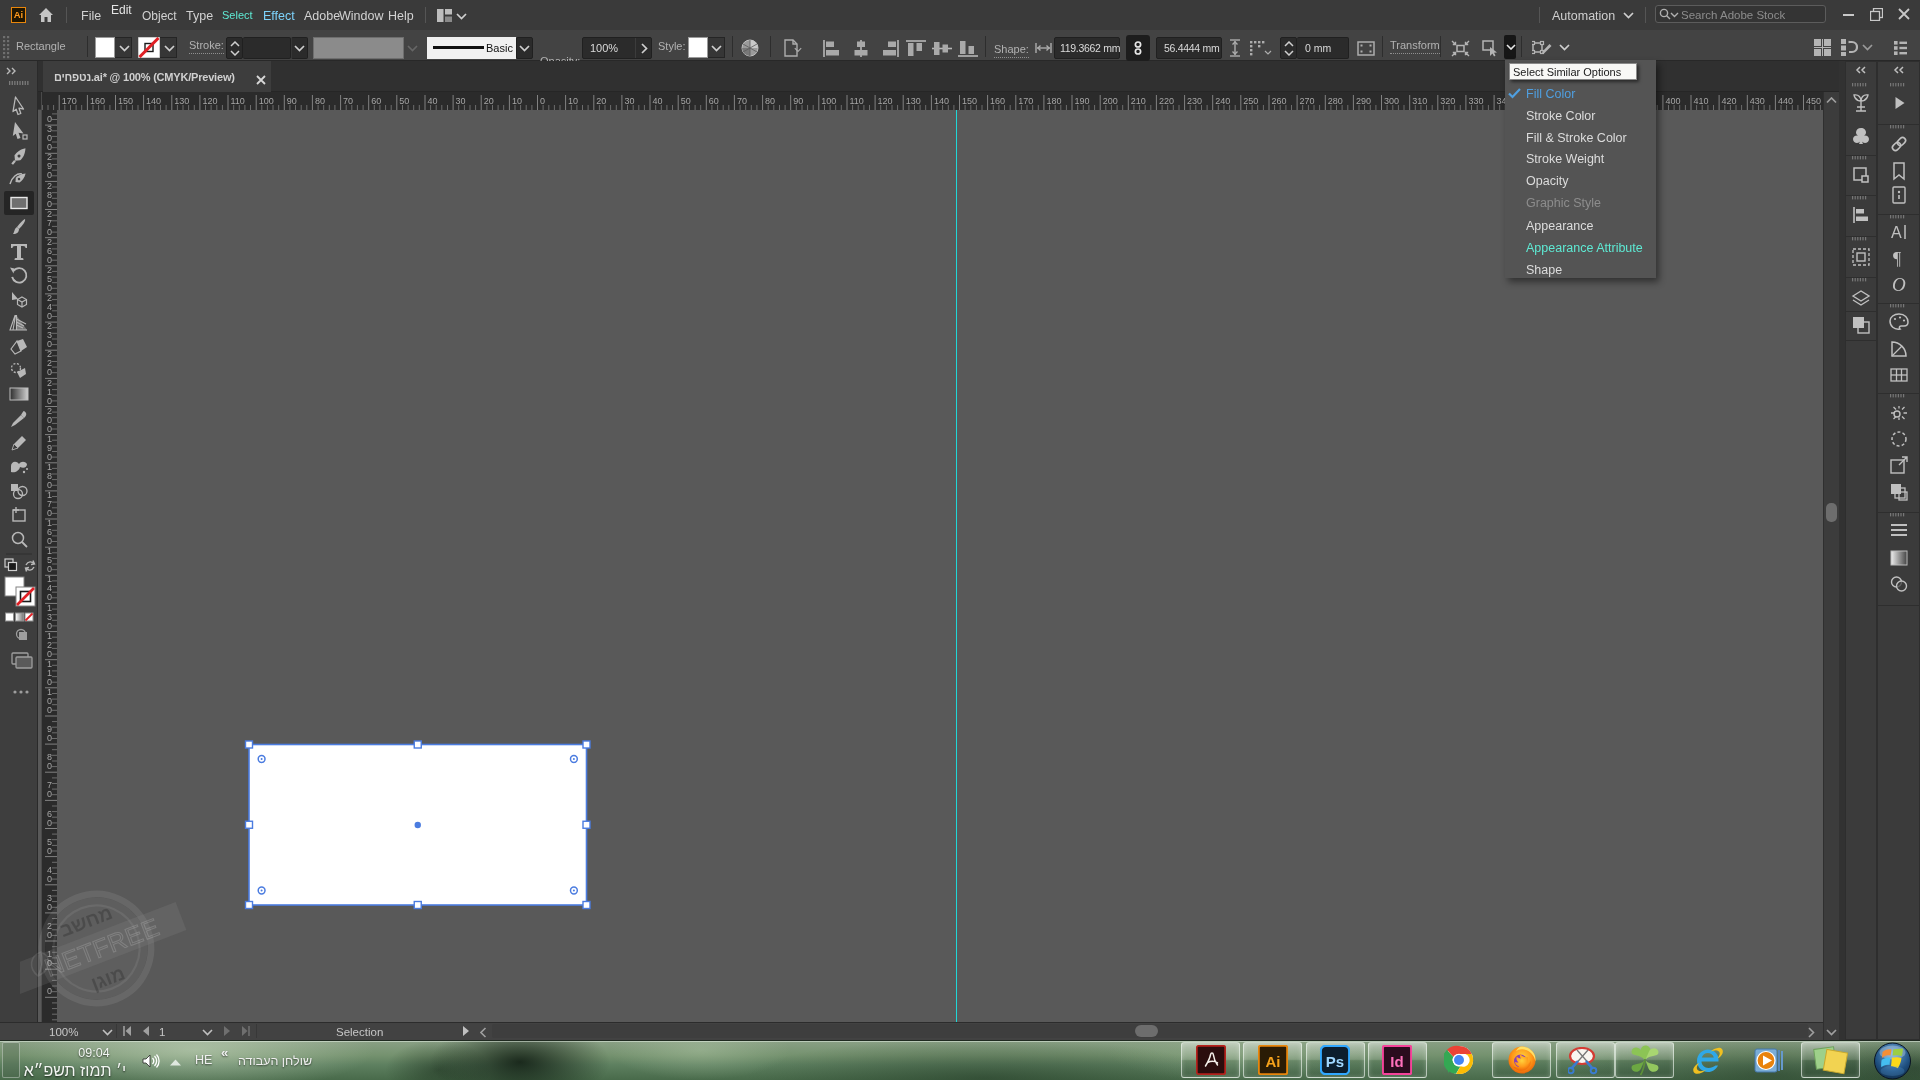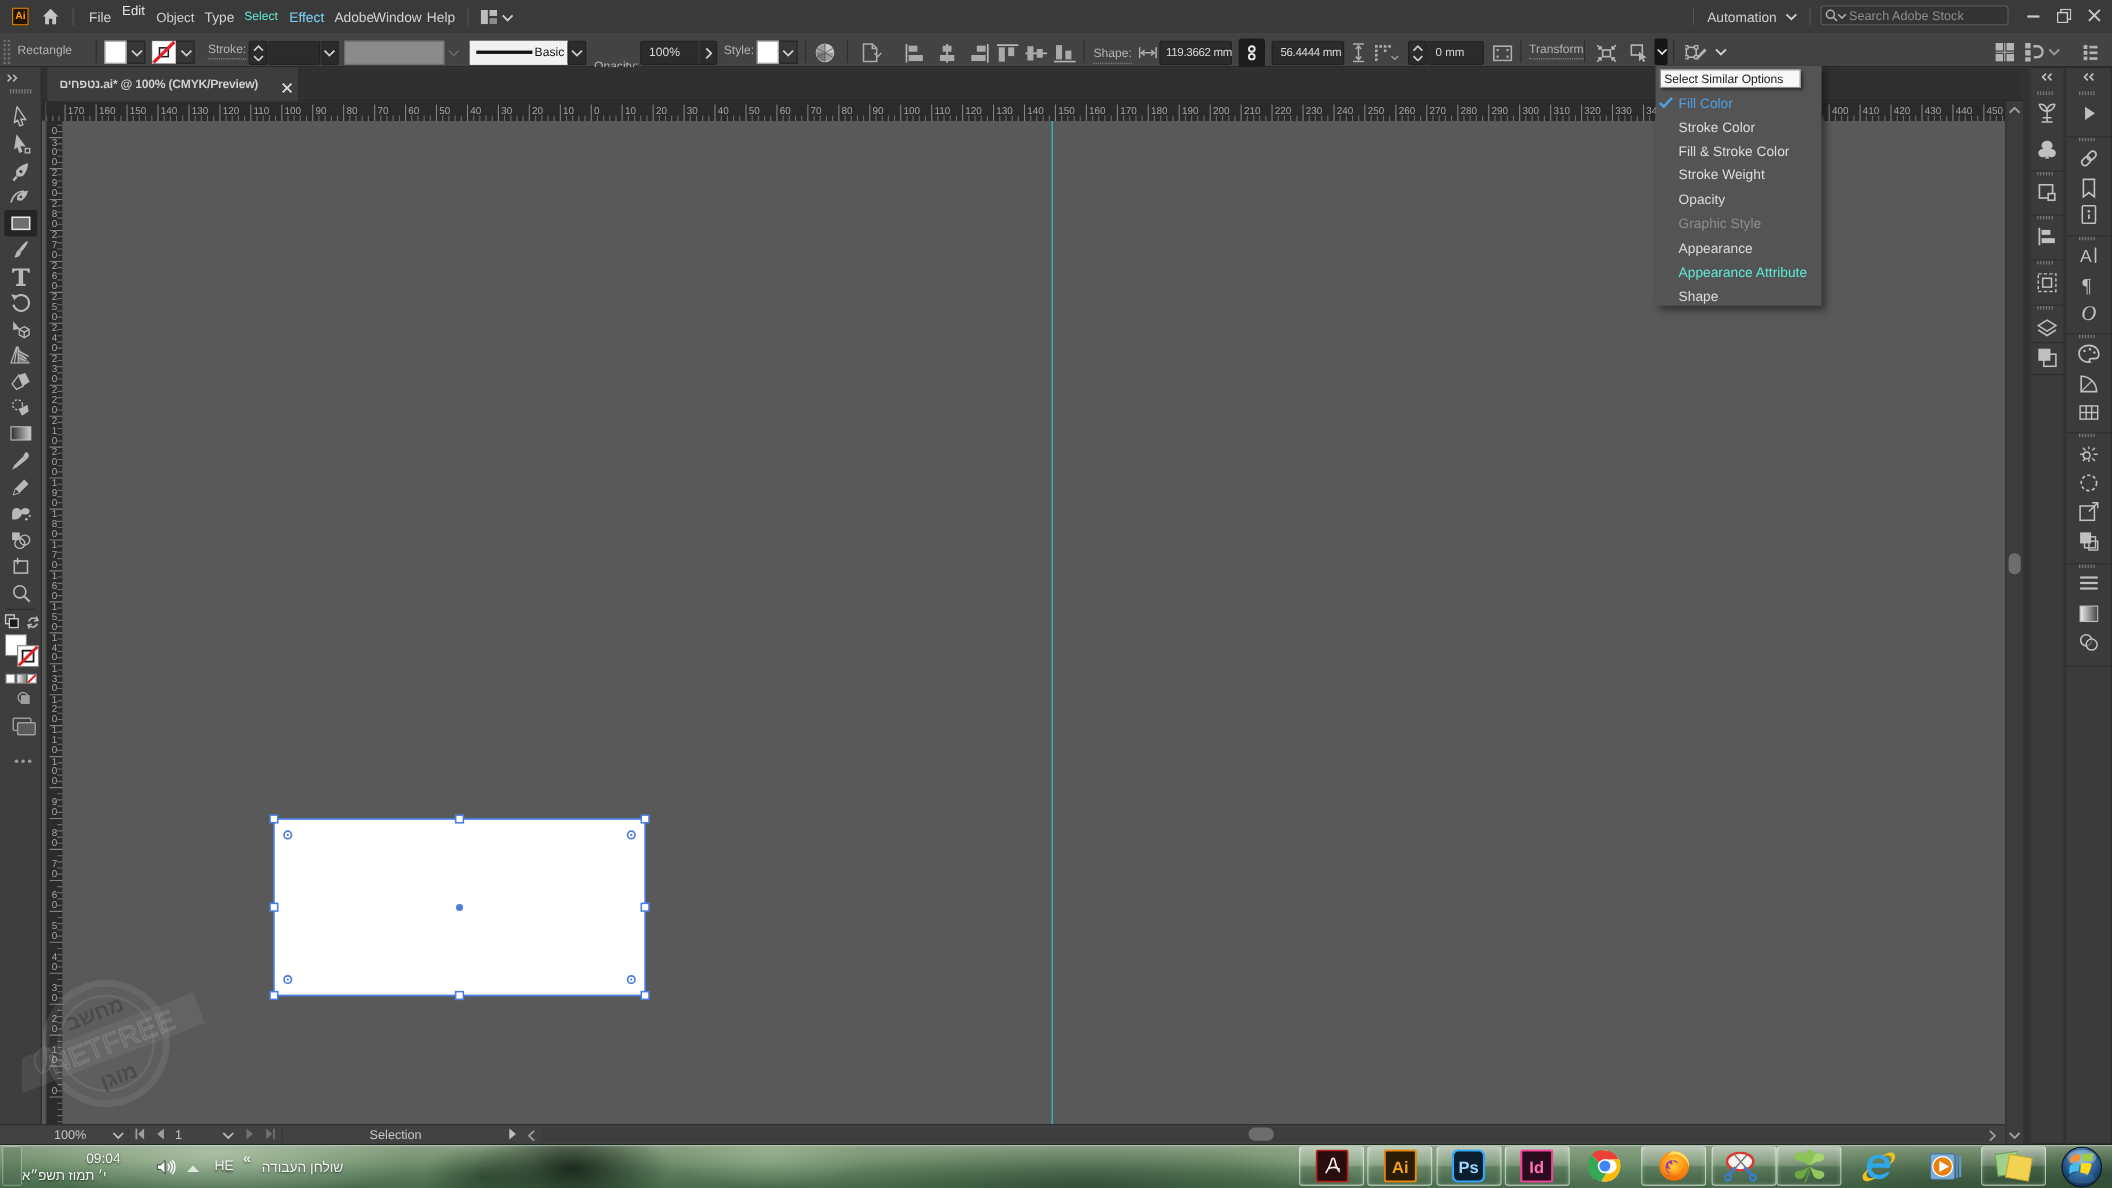--- a/index.html
+++ b/index.html
@@ -1336,21 +1336,21 @@
 radial-gradient(120px 40px at 700px 10px, rgba(190,212,178,0.35), rgba(190,212,178,0) 75%),
 radial-gradient(300px 50px at 985px 38px, rgba(22,42,26,0.42), rgba(22,42,26,0) 80%),
 radial-gradient(170px 40px at 1235px 12px, rgba(175,198,165,0.30), rgba(175,198,165,0) 75%),
 radial-gradient(240px 50px at 1770px 34px, rgba(22,42,26,0.40), rgba(22,42,26,0) 80%),
 radial-gradient(120px 45px at 1915px 28px, rgba(16,34,21,0.48), rgba(16,34,21,0) 80%),
 linear-gradient(180deg,#8ba186 0%,#75926f 38%,#5e8060 62%,#486a4a 100%)"></div>
 <div class="a" style="left:0;top:1040px;width:1920px;height:1px;background:#1f2a20"></div>
 <div class="a" style="left:0;top:1041px;width:1920px;height:1px;background:rgba(235,245,235,0.5)"></div>
 <div class="a" style="left:2px;top:1042px;width:18px;height:36px;border:1px solid rgba(255,255,255,0.35);background:rgba(80,100,80,0.3);border-radius:2px"></div>
 <div class="a" style="left:64px;top:1046px;width:60px;color:#f2f6f2;font-size:12.5px;text-align:center;text-shadow:0 1px 2px rgba(0,0,0,0.7)">09:04</div>
-<div class="a" style="left:20px;top:1062px;width:110px;color:#f2f6f2;font-size:12px;text-align:left;text-shadow:0 1px 2px rgba(0,0,0,0.7)">י׳ תמוז תשפ״א</div>
+<div class="a" style="left:20px;top:1062px;width:110px;color:#f2f6f2;font-size:16px;text-align:center;text-shadow:0 1px 2px rgba(0,0,0,0.7)">י׳ תמוז תשפ״א</div>
 <svg class="a" style="left:142px;top:1053px" width="18" height="16">
     <path d="M1 6 L4 6 L8 2 L8 14 L4 10 L1 10 Z" fill="#fff" stroke="#2a2a2a" stroke-width="0.8"></path>
     <path d="M10.5 5 A4.5 4.5 0 0 1 10.5 11 M12.5 3 A7 7 0 0 1 12.5 13 M14.5 1.5 A9.5 9.5 0 0 1 14.5 14.5" fill="none" stroke="#fff" stroke-width="1.3"></path>
   </svg>
 <svg class="a" style="left:170px;top:1059px" width="12" height="7">
     <path d="M0 6.5 L5.5 0.5 L11 6.5 Z" fill="#dfe8df"></path>
   </svg>
 <div class="a" style="left:195px;top:1053px;color:#f0f0f0;font-size:12.5px;text-shadow:0 1px 2px rgba(0,0,0,0.6)">HE</div>
 <div class="a" style="left:221px;top:1045px;color:#f0f0f0;font-size:13px;font-weight:bold;text-shadow:0 1px 2px rgba(0,0,0,0.6)">«</div>
 <div class="a" style="left:238px;top:1054px;color:#f0f0f0;font-size:12.5px;text-shadow:0 1px 2px rgba(0,0,0,0.6)">שולחן העבודה</div>

